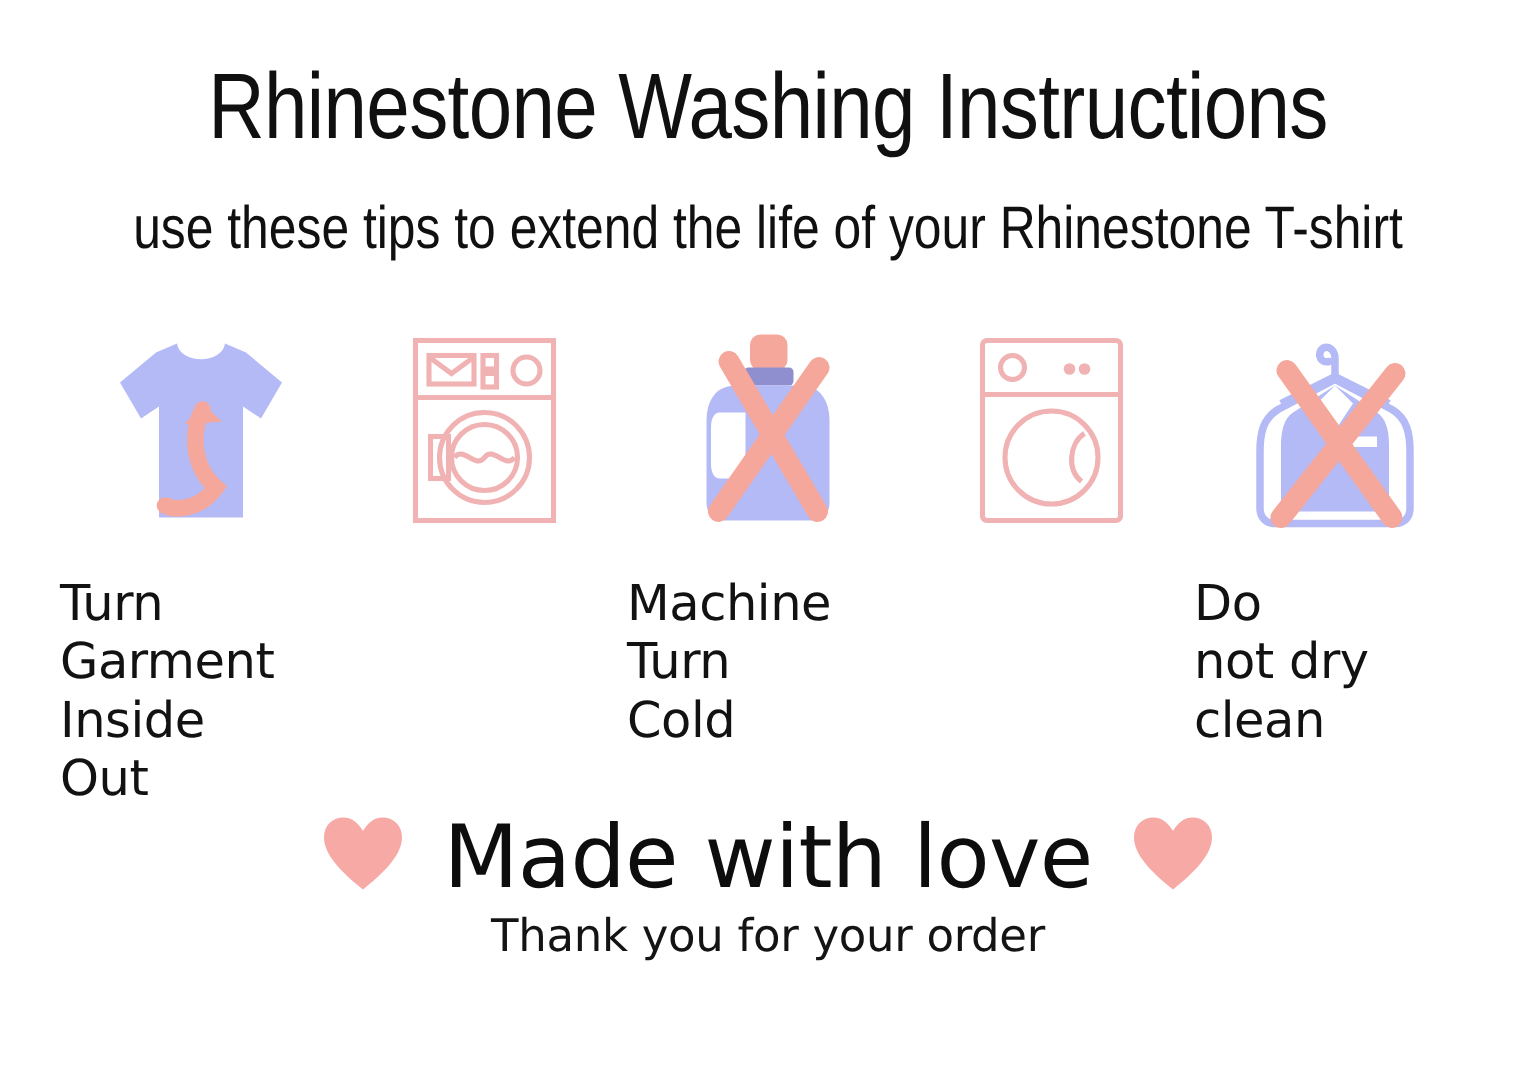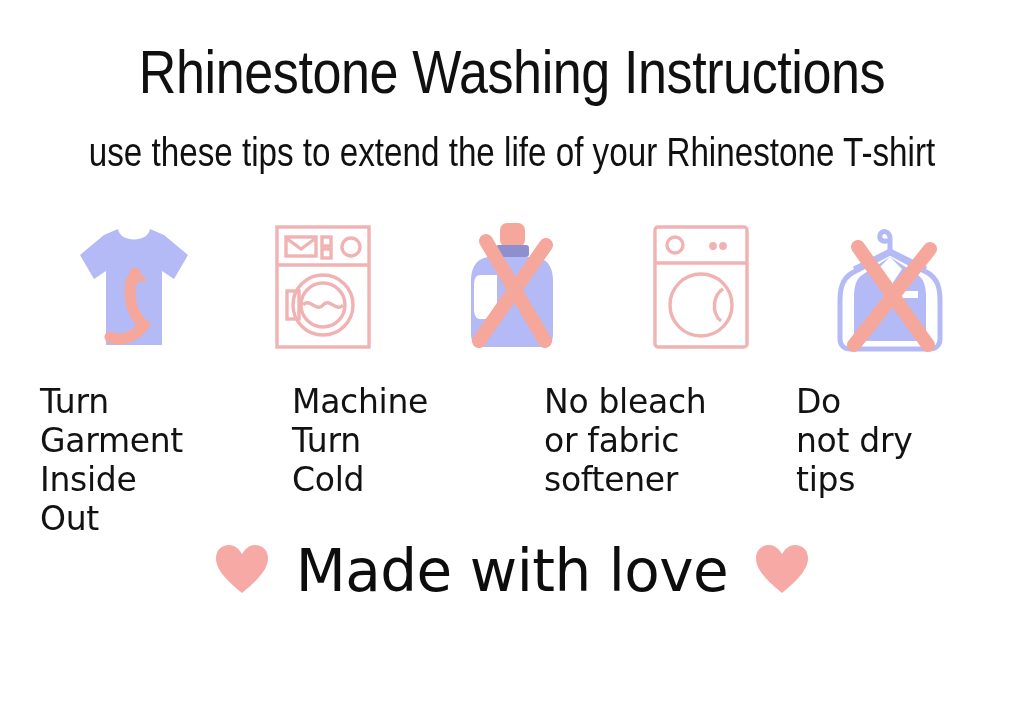--- a/index.html
+++ b/index.html
@@ -242,38 +242,36 @@
   </div>
 
   <div class="caption-row">
     <div class="caption-cell">Turn
 Garment
 Inside
 Out</div>
     <div class="caption-cell">Machine
 Turn
 Cold</div>
-    <div class="caption-cell">No bleach
-or fabric
-softener</div>
     <div class="caption-cell">Do
 not dry
-tips</div>
+clean</div>
   </div>
 
   <div class="love-row">
     <span class="heart">
       <svg width="56" height="52" viewBox="0 0 56 52" xmlns="http://www.w3.org/2000/svg">
         <path d="M28 50 C8 34 2 24 2 15 C2 7 8 2 15 2 C21 2 25 6 28 11 C31 6 35 2 41 2
                  C48 2 54 7 54 15 C54 24 48 34 28 50 Z" fill="#f7a9a6"></path>
       </svg>
     </span>
     <span class="love-text">Made with love</span>
     <span class="heart">
       <svg width="56" height="52" viewBox="0 0 56 52" xmlns="http://www.w3.org/2000/svg">
         <path d="M28 50 C8 34 2 24 2 15 C2 7 8 2 15 2 C21 2 25 6 28 11 C31 6 35 2 41 2
                  C48 2 54 7 54 15 C54 24 48 34 28 50 Z" fill="#f7a9a6"></path>
       </svg>
     </span>
   </div>
 
+  <div class="thanks">Thank you for your order</div>
 
 </div>
 
 </body></html>

